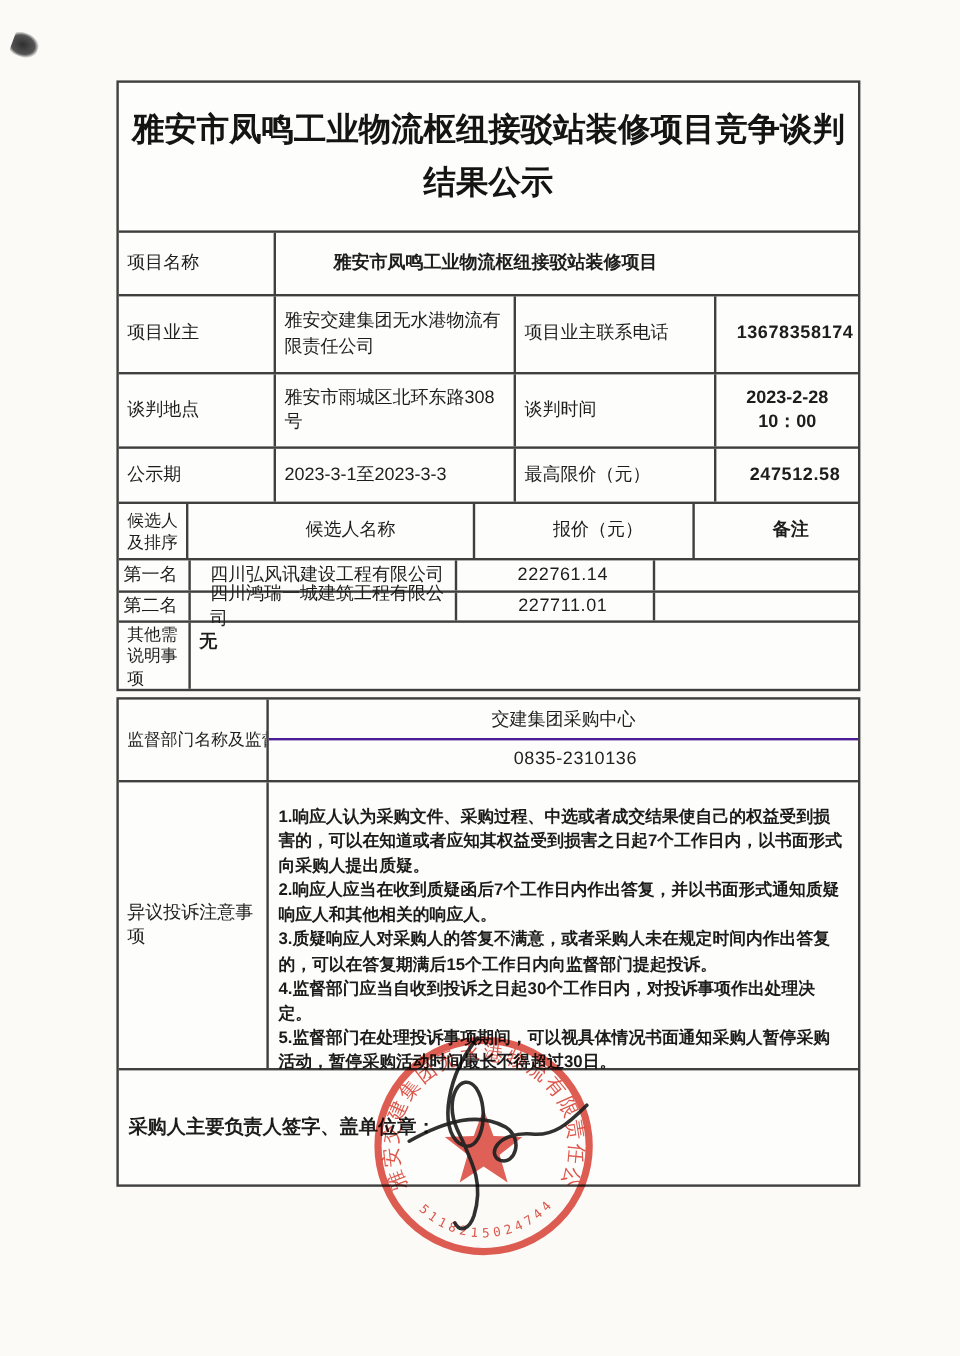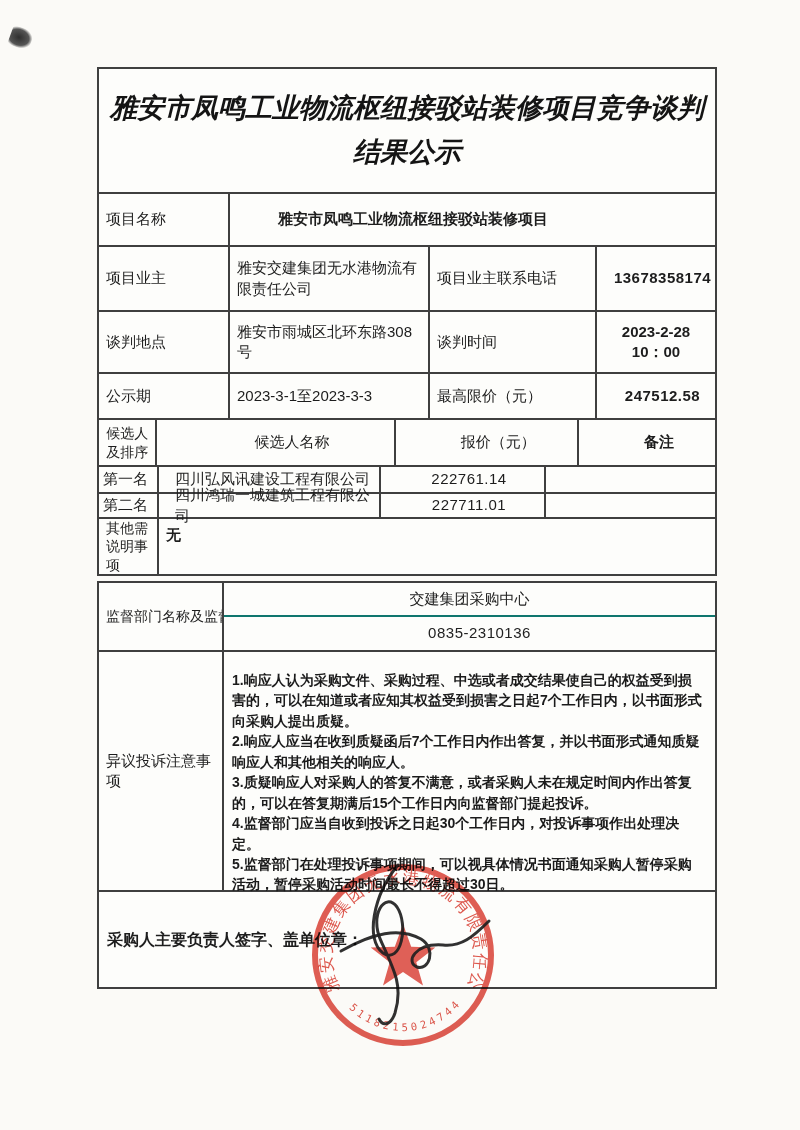--- a/index.html
+++ b/index.html
@@ -20,33 +20,33 @@
   .tbl{ border:2px solid #3f3f3f; background:#fdfdfb; }
   .row{ display:flex; border-bottom:2px solid #3f3f3f; }
   .row:last-child{ border-bottom:none; }
   .c{ border-right:2px solid #3f3f3f; display:flex; align-items:center; padding:3px 7px;
       font-size:15px; line-height:1.35; color:#1d1d1d; }
   .c:last-child{ border-right:none;font-weight:bold; }
   .ctr{ justify-content:center; text-align:center; }
   .title-row{ height:125px; align-items:center; justify-content:center; }
   .title{
     width:100%; padding:0 8px; text-align:center;
-    font-size:27px; font-weight:600; letter-spacing:0px; line-height:1.6; color:#141414;font-style:italic;
+    font-size:27px; font-weight:600; letter-spacing:0px; line-height:1.6; color:#141414;
   }
   
   .wA{ width:131px; } .wB{ width:200px; } .wC{ width:167px; } .wD{ width:118px; }
   .wRank{ width:60px; } .wName{ width:222px;padding-left:16px; } .wPrice{ width:165px; } .wRem{ width:116px; }
   .wOtherVal{ width:556px; }
   .wLab2{ width:125px; } .wVal2{ width:491px; }
   
   .h53{ height:53px;gap:41px; } .h65{ height:65px; } .h62{ height:62px;justify-content:space-between; } .h46{ height:46px; }
   .h47{ height:47px;gap:24px; } .h27{ height:27px; } .h25{ height:25px; } .h55{ height:55px; }
   .gap{ height:5px; }
   .sup-right{ display:flex; flex-direction:column; width:491px; }
-  .sup-right .sub{ height:34px; border-bottom:2px solid #0f766e; display:flex; align-items:center; justify-content:center; font-size:15px; }
+  .sup-right .sub{ height:34px; border-bottom:2px solid #4c1d95; display:flex; align-items:center; justify-content:center; font-size:15px; }
   .sup-right .sub:last-child{ height:31px; border-bottom:none; }
   .sup-label{ height:67px; white-space:nowrap; overflow:hidden; font-size:14px; }
   .obj-row{ height:240px; }
   .obj-label{ font-size:15px; }
   .obj-body{ display:block; padding:18px 10px 10px 8px; font-size:14px; line-height:1.46; color:#1b1b1b; }
   .obj-body div{ margin:0; }
   .sig-row{ height:95px; }
   .sig-cell{ width:100%; font-size:16px; padding-left:8px; }
   .wrap-sm{ font-size:14px; line-height:1.3; text-align:left; }
   .num{ letter-spacing:0.5px;padding-left:20px; }

